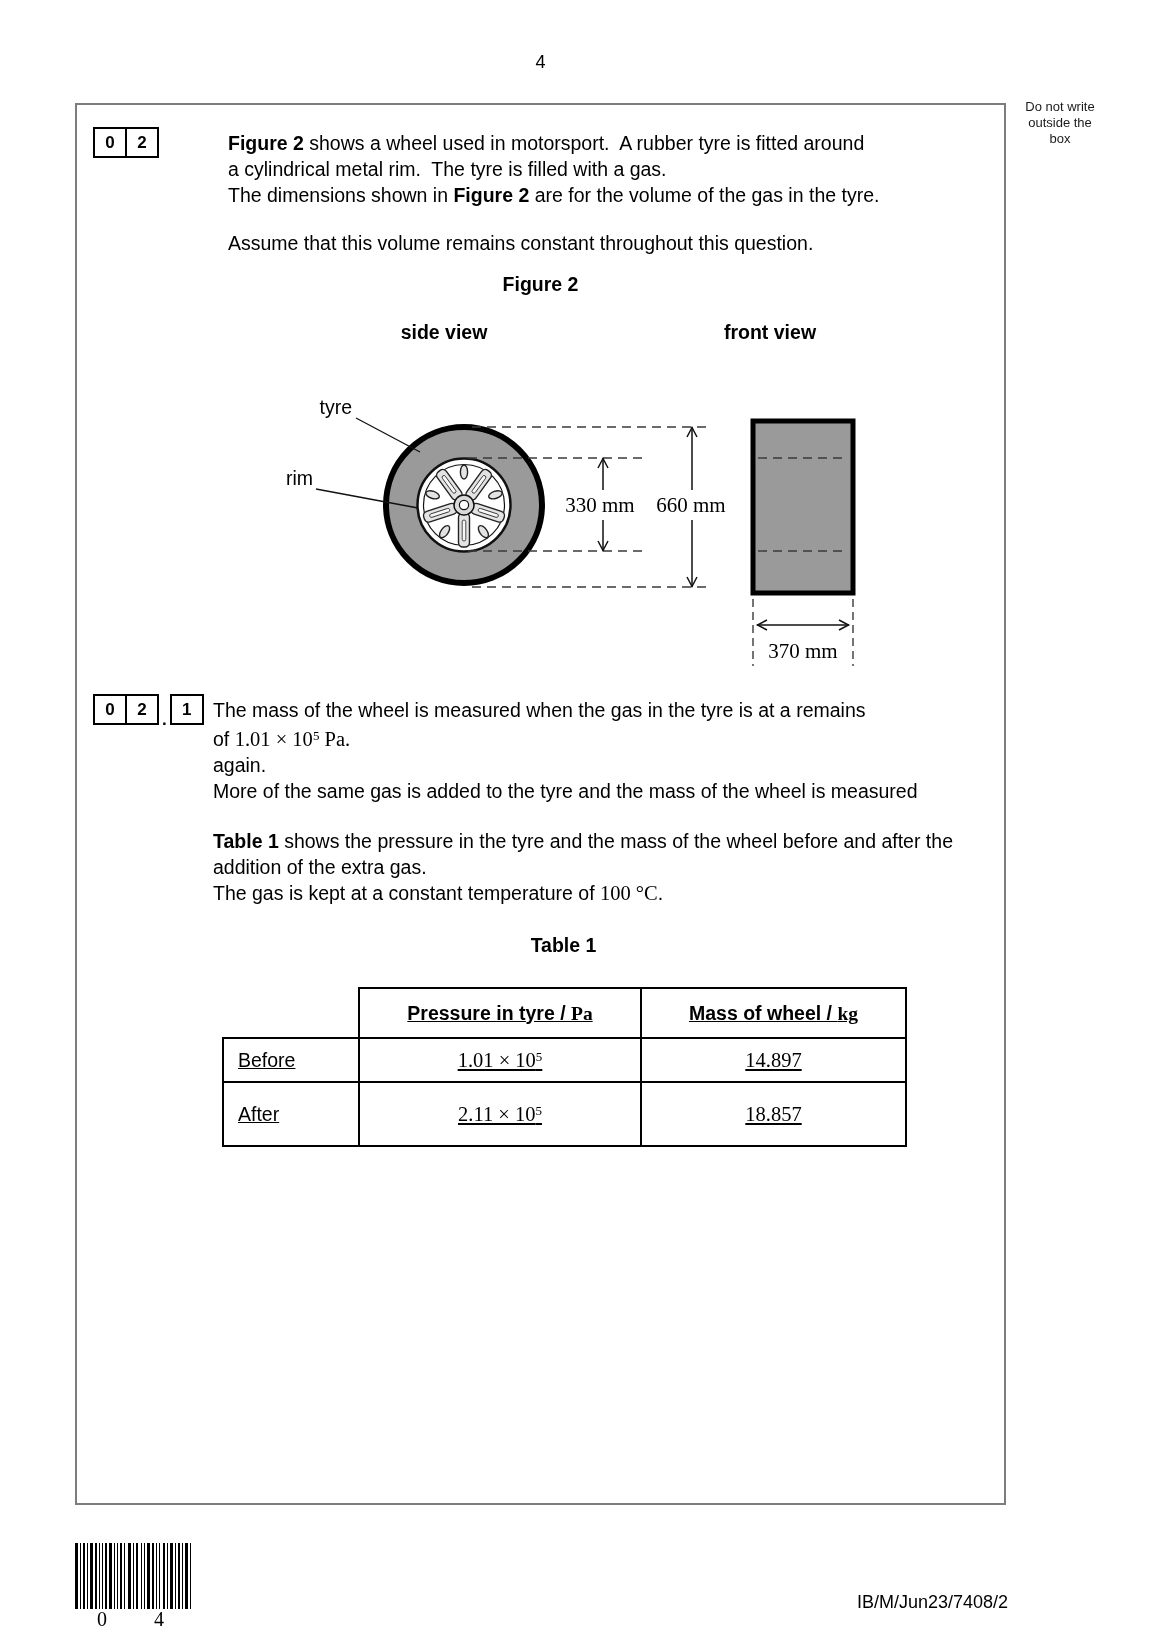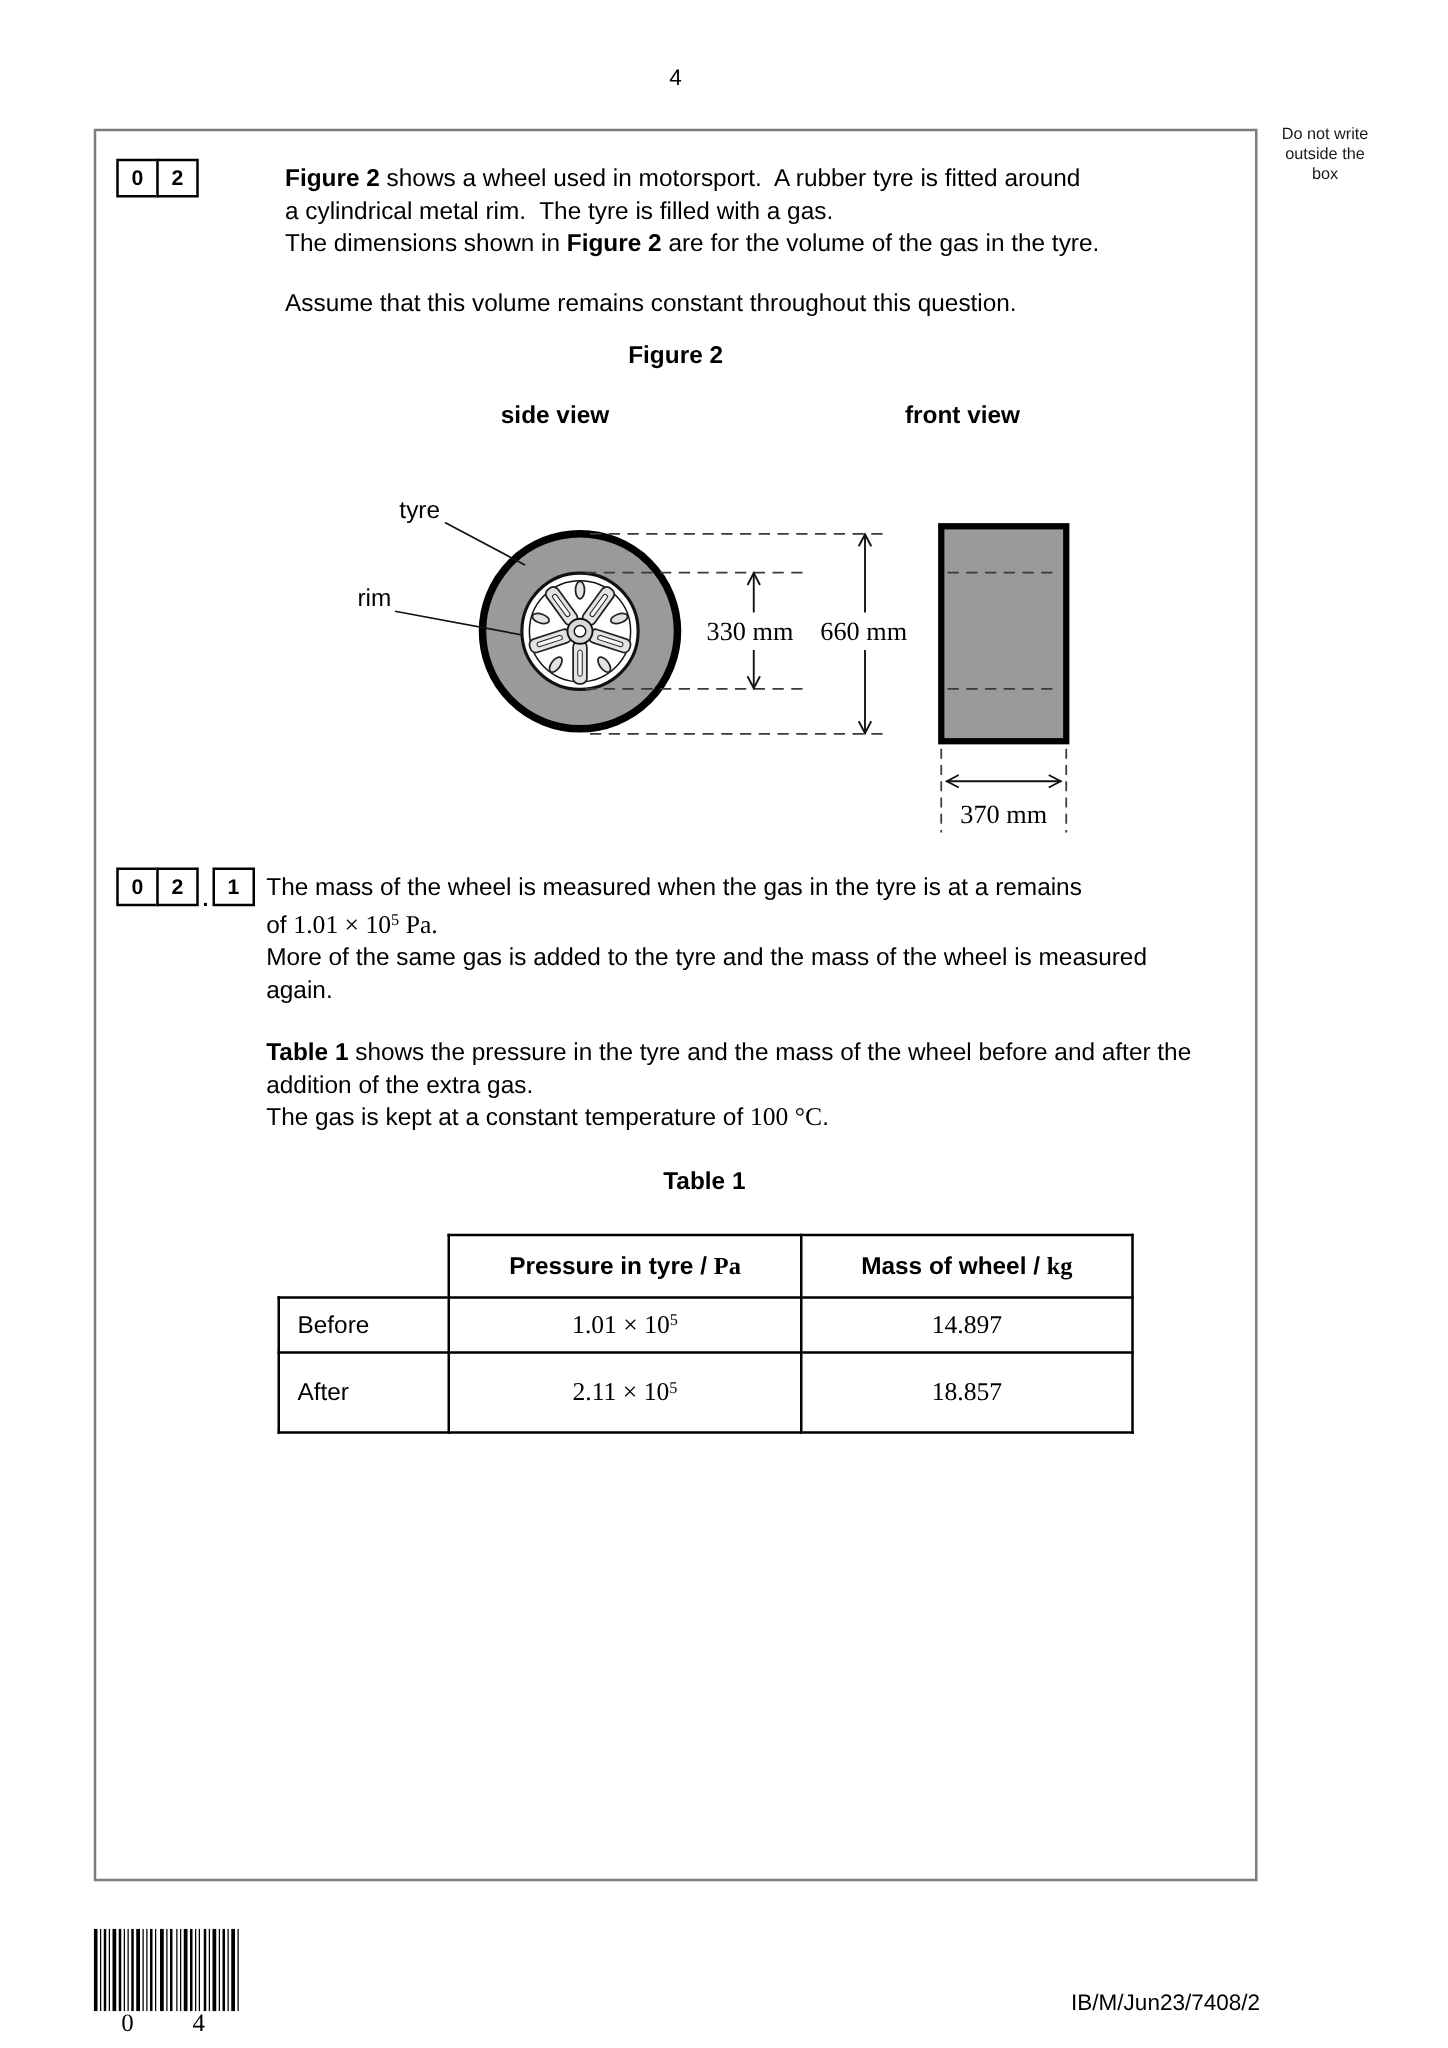--- a/index.html
+++ b/index.html
@@ -40,21 +40,21 @@
   .sv{font-family:"Liberation Serif",serif;font-size:20.5px;}
   sup.exp{font-size:13px;vertical-align:6px;font-family:"Liberation Serif",serif;}
 
   .fig-title{left:75px;top:273px;width:931px;text-align:center;font-size:19.5px;font-weight:bold;}
   .view-label{font-size:19.5px;font-weight:bold;width:200px;text-align:center;}
 
   
   .t1-title{left:222px;top:934px;width:683px;text-align:center;font-size:19.5px;font-weight:bold;}
   table.t1{
     left:222px;top:987px;border-collapse:collapse;position:absolute;
-    font-size:19.5px;table-layout:fixed;
+    font-size:19.5px;table-layout:fixed;text-decoration:underline;
   }
   table.t1 td, table.t1 th{border:2px solid #000;padding:0;vertical-align:middle;}
   table.t1 .nob{border:none;}
   table.t1 th{font-weight:bold;text-align:center;}
   table.t1 .rowlab{text-align:left;padding-left:14px;font-weight:normal;}
   table.t1 .val{text-align:center;font-family:"Liberation Serif",serif;font-size:20.5px;}
   .hserif{font-family:"Liberation Serif",serif;}
 
   .footer-code{left:708px;top:1592px;width:300px;text-align:right;font-size:18px;}
   .barcode-digits{
@@ -188,22 +188,22 @@
 <div class="abs qnum" style="left:93px;top:694px;">
   <div class="qcell">0</div>
   <div class="qcell">2</div>
   <div class="qdot">.</div>
   <div class="qcell">1</div>
 </div>
 
 <div class="abs textblock" style="left:213px;top:697px;">
   <div class="tl">The mass of the wheel is measured when the gas in the tyre is at a remains</div>
   <div class="tl"><span>of </span><span class="sv">1.01 × 10</span><sup class="exp">5</sup><span class="sv"> Pa.</span></div>
+  <div class="tl">again.</div>
   <div class="tl">More of the same gas is added to the tyre and the mass of the wheel is measured</div>
-  <div class="tl">again.</div>
   <div class="gap24"></div>
   <div class="tl"><span class="b">Table 1</span><span> shows the pressure in the tyre and the mass of the wheel before and after the</span></div>
   <div class="tl">addition of the extra gas.</div>
   <div class="tl"><span>The gas is kept at a constant temperature of </span><span class="sv">100 °C</span><span>.</span></div>
 </div>
 
 <div class="abs t1-title">Table 1</div>
 
 <table class="t1">
   <colgroup>

